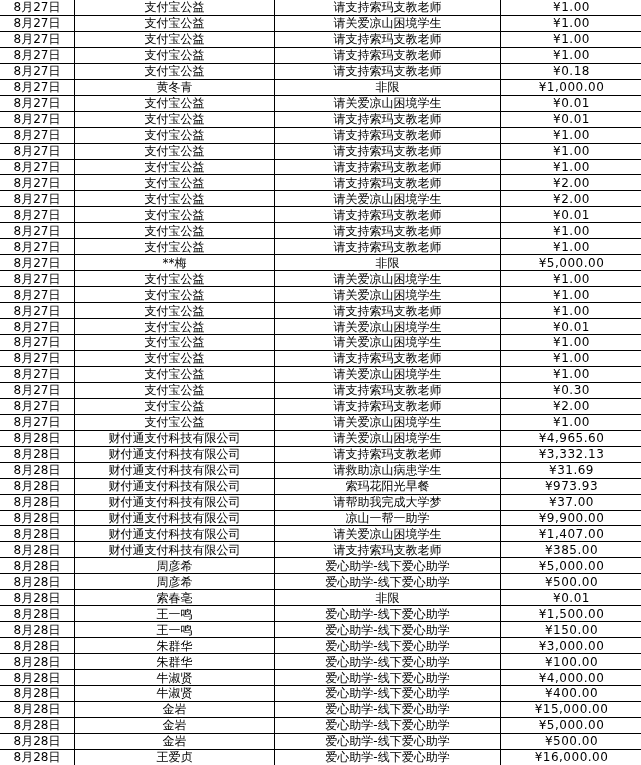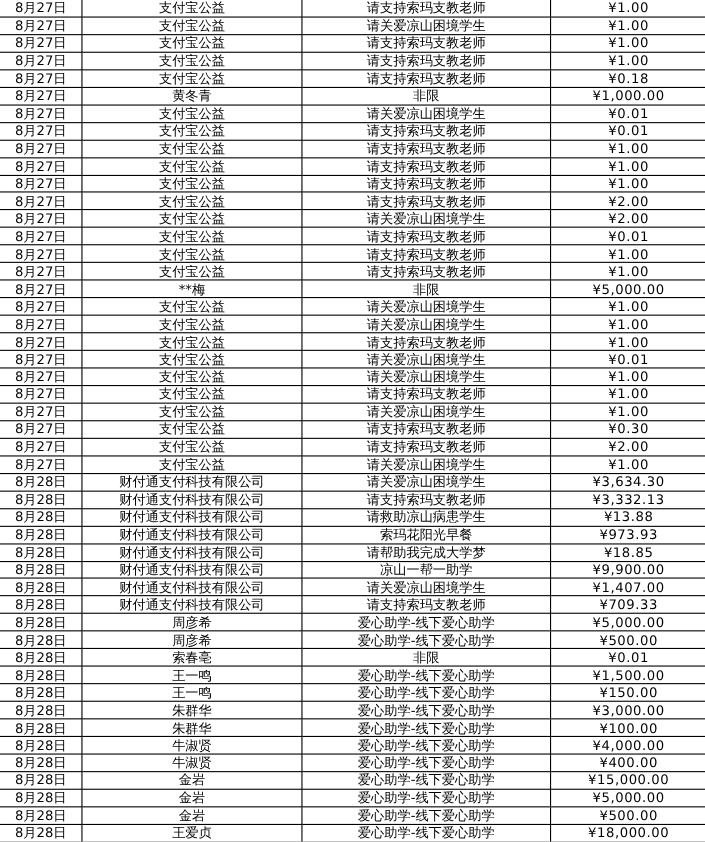--- a/index.html
+++ b/index.html
@@ -213,63 +213,63 @@
       <tr>
         <td class="date">8月27日</td>
         <td class="donor">支付宝公益</td>
         <td class="project">请关爱凉山困境学生</td>
         <td class="amount">¥1.00</td>
       </tr>
       <tr>
         <td class="date">8月28日</td>
         <td class="donor">财付通支付科技有限公司</td>
         <td class="project">请关爱凉山困境学生</td>
-        <td class="amount">¥3,634.30</td>
+        <td class="amount">¥4,965.60</td>
       </tr>
       <tr>
         <td class="date">8月28日</td>
         <td class="donor">财付通支付科技有限公司</td>
         <td class="project">请支持索玛支教老师</td>
         <td class="amount">¥3,332.13</td>
       </tr>
       <tr>
         <td class="date">8月28日</td>
         <td class="donor">财付通支付科技有限公司</td>
         <td class="project">请救助凉山病患学生</td>
-        <td class="amount">¥13.88</td>
+        <td class="amount">¥31.69</td>
       </tr>
       <tr>
         <td class="date">8月28日</td>
         <td class="donor">财付通支付科技有限公司</td>
         <td class="project">索玛花阳光早餐</td>
         <td class="amount">¥973.93</td>
       </tr>
       <tr>
         <td class="date">8月28日</td>
         <td class="donor">财付通支付科技有限公司</td>
         <td class="project">请帮助我完成大学梦</td>
-        <td class="amount">¥18.85</td>
+        <td class="amount">¥37.00</td>
       </tr>
       <tr>
         <td class="date">8月28日</td>
         <td class="donor">财付通支付科技有限公司</td>
         <td class="project">凉山一帮一助学</td>
         <td class="amount">¥9,900.00</td>
       </tr>
       <tr>
         <td class="date">8月28日</td>
         <td class="donor">财付通支付科技有限公司</td>
         <td class="project">请关爱凉山困境学生</td>
         <td class="amount">¥1,407.00</td>
       </tr>
       <tr>
         <td class="date">8月28日</td>
         <td class="donor">财付通支付科技有限公司</td>
         <td class="project">请支持索玛支教老师</td>
-        <td class="amount">¥709.33</td>
+        <td class="amount">¥385.00</td>
       </tr>
       <tr>
         <td class="date">8月28日</td>
         <td class="donor">周彦希</td>
         <td class="project">爱心助学-线下爱心助学</td>
         <td class="amount">¥5,000.00</td>
       </tr>
       <tr>
         <td class="date">8月28日</td>
         <td class="donor">周彦希</td>
@@ -333,16 +333,16 @@
       <tr>
         <td class="date">8月28日</td>
         <td class="donor">金岩</td>
         <td class="project">爱心助学-线下爱心助学</td>
         <td class="amount">¥500.00</td>
       </tr>
       <tr>
         <td class="date">8月28日</td>
         <td class="donor">王爱贞</td>
         <td class="project">爱心助学-线下爱心助学</td>
-        <td class="amount">¥18,000.00</td>
+        <td class="amount">¥16,000.00</td>
       </tr>
     </tbody>
 </table>
 
 </body></html>

